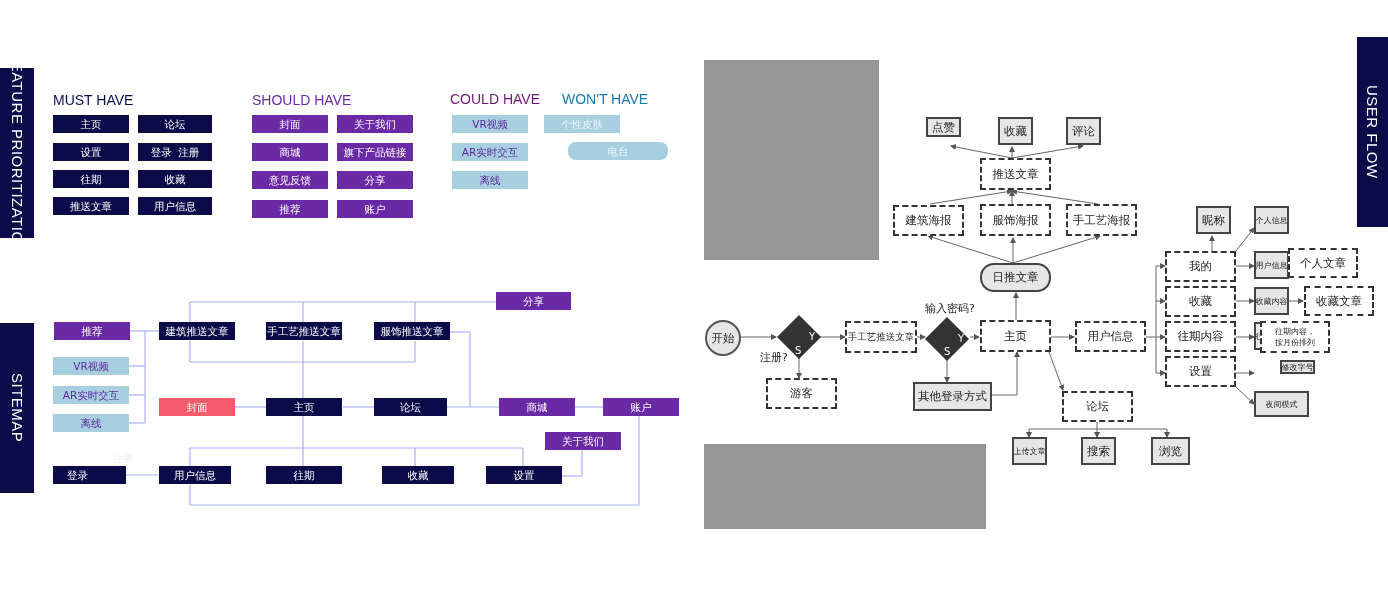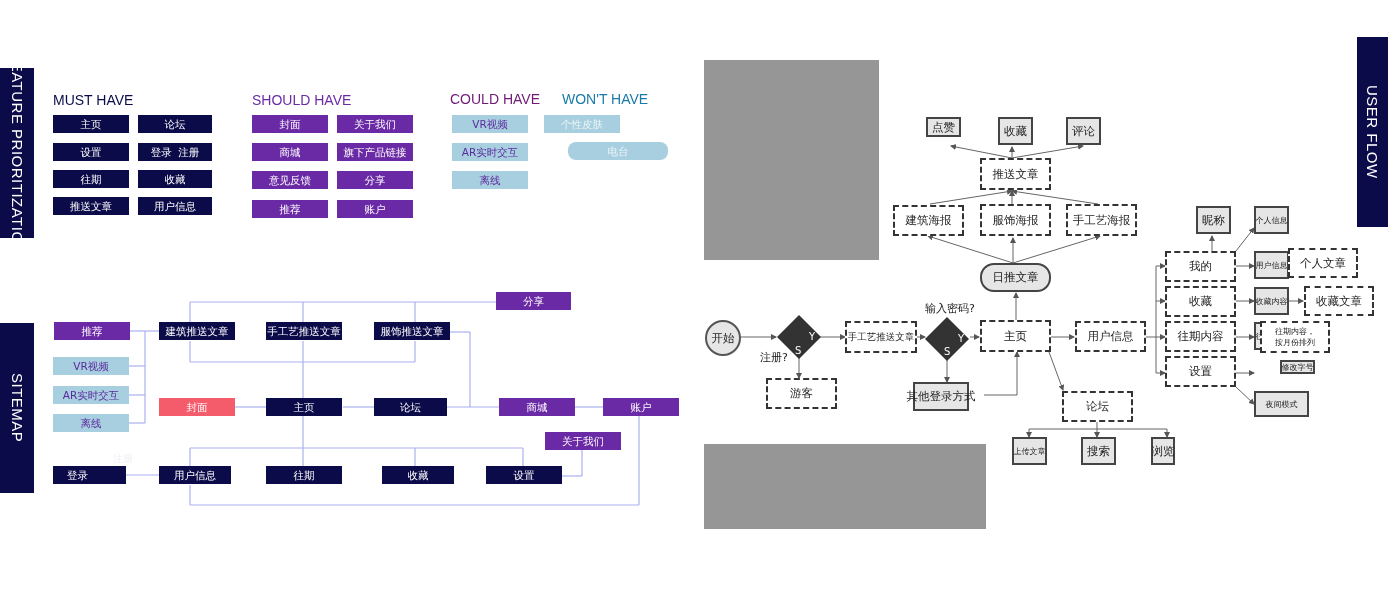--- a/index.html
+++ b/index.html
@@ -197,21 +197,21 @@
 
 <div class="fnode circle" style="left:705px;top:320px;width:36px;height:36px;">开始</div>
 <div class="flabel" style="left:760px;top:350px;">注册?</div>
 <div class="flabel" style="left:809px;top:331px;color:#fff;font-size:10px;">Y</div>
 <div class="flabel" style="left:795px;top:345px;color:#fff;font-size:10px;">S</div>
 <div class="fnode dashed" style="left:766px;top:378px;width:71px;height:31px;">游客</div>
 <div class="fnode dashed" style="left:845px;top:321px;width:72px;height:32px;font-size:9.5px;">手工艺推送文章</div>
 <div class="flabel" style="left:925px;top:301px;">输入密码?</div>
 <div class="flabel" style="left:958px;top:333px;color:#fff;font-size:10px;">Y</div>
 <div class="flabel" style="left:944px;top:346px;color:#fff;font-size:10px;">S</div>
-<div class="fnode solid" style="left:913px;top:382px;width:56px;height:29px;">其他登录方式</div>
+<div class="fnode solid" style="left:913px;top:382px;width:79px;height:29px;">其他登录方式</div>
 <div class="fnode dashed" style="left:980px;top:320px;width:71px;height:32px;">主页</div>
 
 <div class="fnode solid" style="left:980px;top:263px;width:71px;height:29px;border-radius:14px;">日推文章</div>
 <div class="fnode dashed" style="left:893px;top:205px;width:71px;height:31px;">建筑海报</div>
 <div class="fnode dashed" style="left:980px;top:204px;width:71px;height:32px;">服饰海报</div>
 <div class="fnode dashed" style="left:1066px;top:204px;width:71px;height:32px;">手工艺海报</div>
 <div class="fnode dashed" style="left:980px;top:158px;width:71px;height:32px;">推送文章</div>
 <div class="fnode solid" style="left:926px;top:117px;width:35px;height:20px;">点赞</div>
 <div class="fnode solid" style="left:998px;top:117px;width:35px;height:28px;">收藏</div>
 <div class="fnode solid" style="left:1066px;top:117px;width:35px;height:28px;">评论</div>
@@ -233,13 +233,13 @@
 <div class="fnode dashed" style="left:1288px;top:248px;width:70px;height:30px;">个人文章</div>
 <div class="fnode dashed" style="left:1304px;top:286px;width:70px;height:30px;">收藏文章</div>
 <div class="fnode dashed" style="left:1260px;top:321px;width:70px;height:32px;flex-direction:column;font-size:8px;line-height:11px;">
   <span>往期内容，</span>
   <span>按月份排列</span>
 </div>
 
 <div class="fnode dashed" style="left:1062px;top:391px;width:71px;height:31px;">论坛</div>
 <div class="fnode solid small" style="left:1012px;top:437px;width:35px;height:28px;">上传文章</div>
 <div class="fnode solid" style="left:1081px;top:437px;width:35px;height:28px;">搜索</div>
-<div class="fnode solid" style="left:1151px;top:437px;width:24px;height:28px;">浏览</div>
+<div class="fnode solid" style="left:1151px;top:437px;width:39px;height:28px;">浏览</div>
 
 </body></html>

